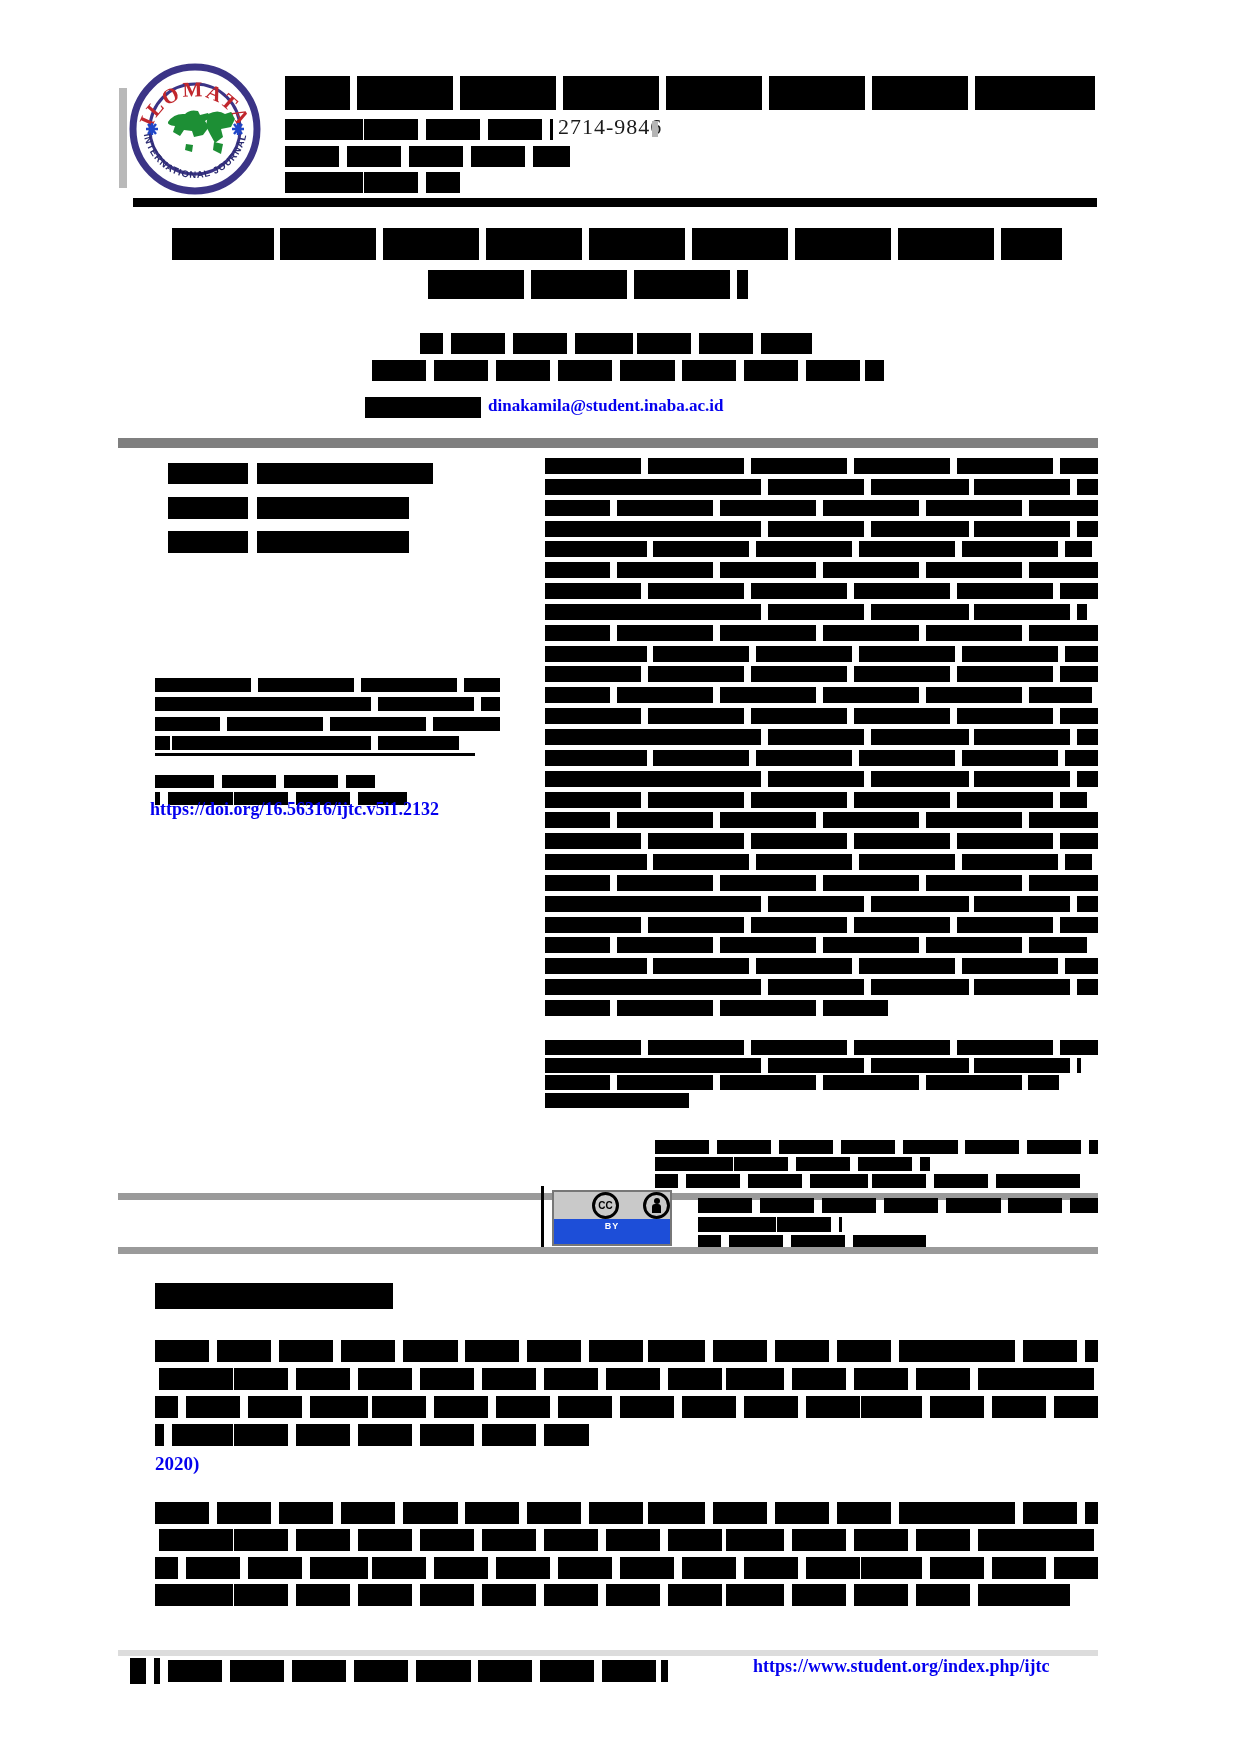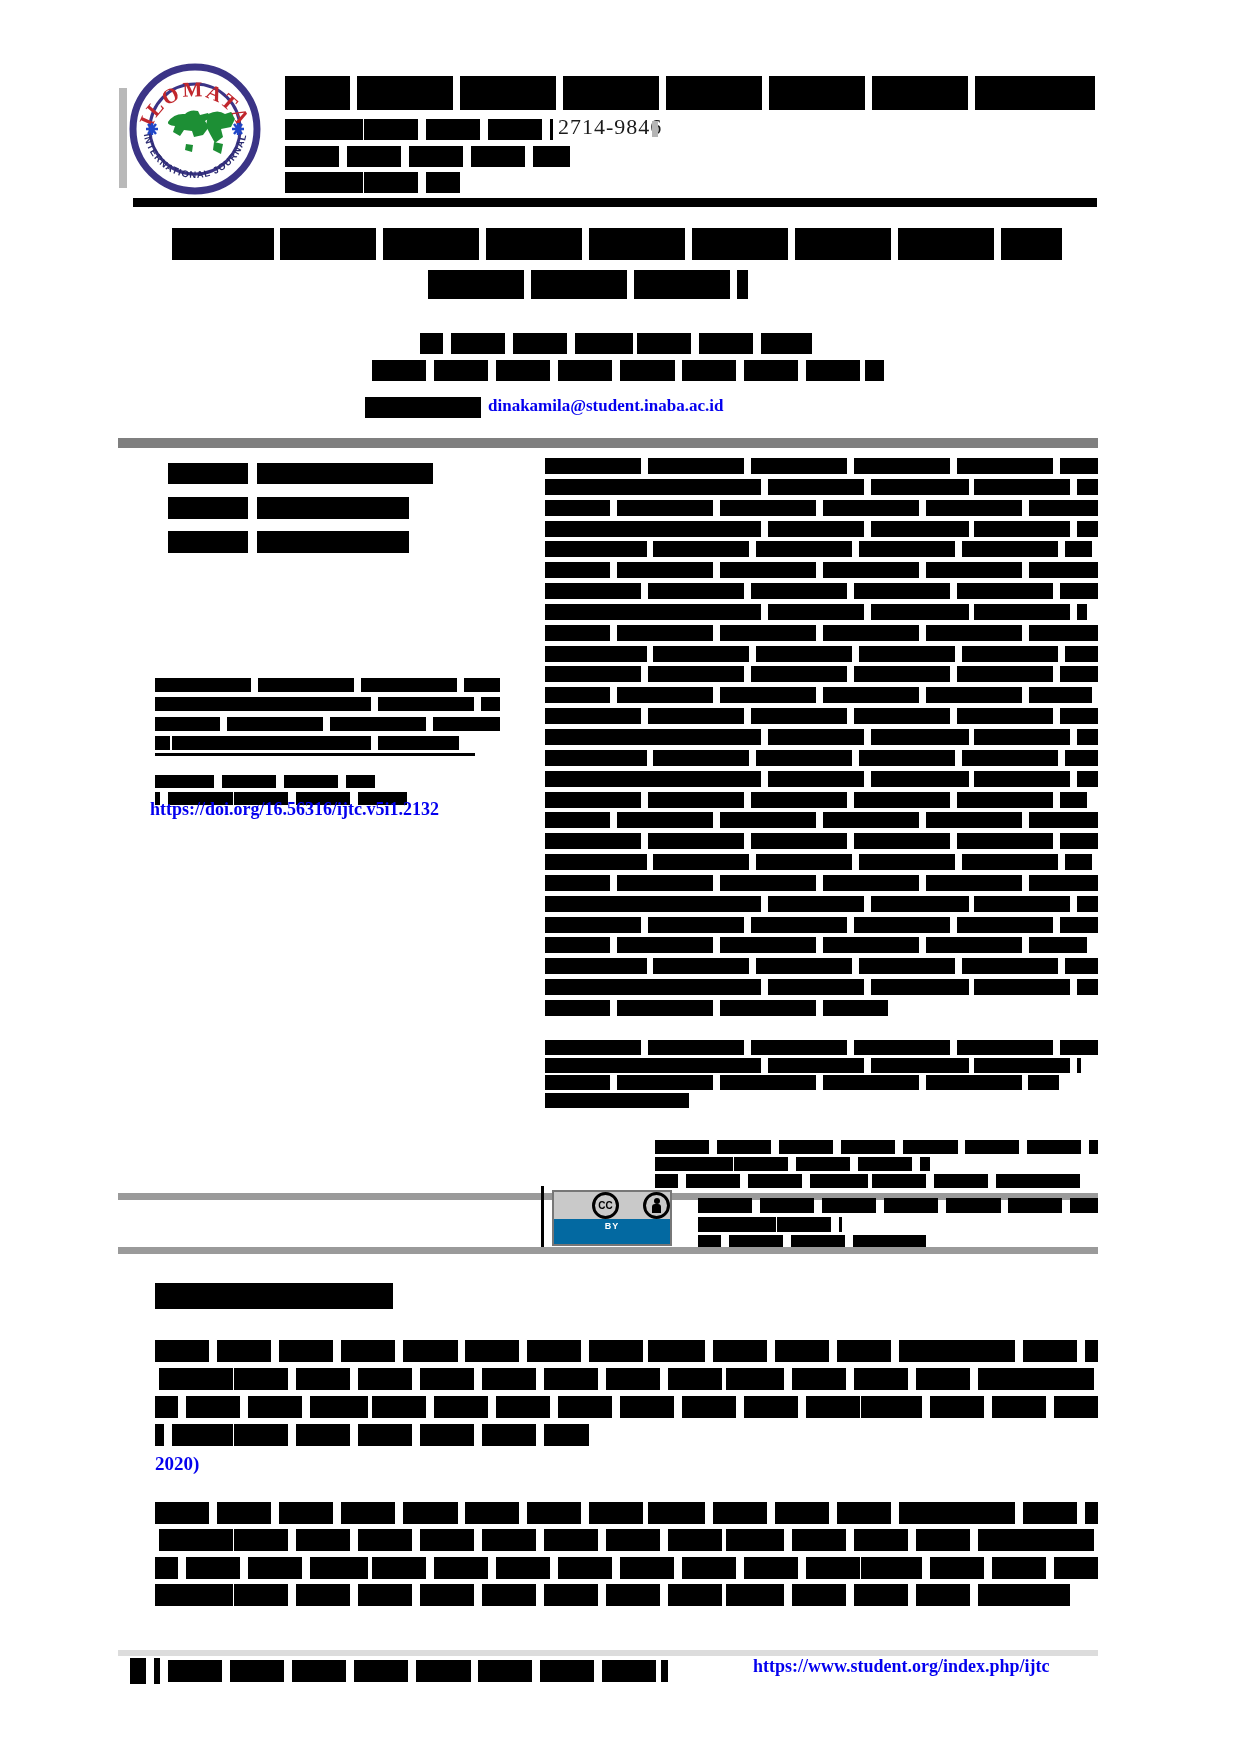--- a/index.html
+++ b/index.html
@@ -30,21 +30,21 @@
 
   
   .ccbadge{background:#c9c9c9;border:2px solid #777;box-sizing:border-box;display:flex;flex-direction:column;}
   .ccbadge .icons{flex:1;display:flex;align-items:center;justify-content:flex-end;gap:24px;padding-left:36px;}
   .ccircle{width:27px;height:27px;border:3px solid #000;border-radius:50%;box-sizing:border-box;
            display:flex;align-items:center;justify-content:center;background:#c9c9c9;
            font-family:"Liberation Sans",sans-serif;font-weight:bold;font-size:10px;color:#000;}
   .person{position:relative;width:9px;height:15px;}
   .person::before{content:"";position:absolute;top:0;left:1.5px;width:6px;height:6px;background:#000;border-radius:50%;}
   .person::after{content:"";position:absolute;top:6px;left:0;width:9px;height:9px;background:#000;border-radius:3px 3px 0 0;}
-  .ccbar{height:31px;background:#0369a1;color:#fff;text-align:center;
+  .ccbar{height:31px;background:#1d4ed8;color:#fff;text-align:center;
          font-family:"Liberation Sans",sans-serif;font-size:9px;font-weight:bold;line-height:15px;letter-spacing:1px;}
 </style>
 </head>
 <body>
 
 <div class="page">
 
   <div class="abs" style="left:119px;top:88px;width:8px;height:100px;background:#b9b9b9;"></div>
 
   <div class="abs" style="left:128px;top:62px;width:134px;height:134px;">

